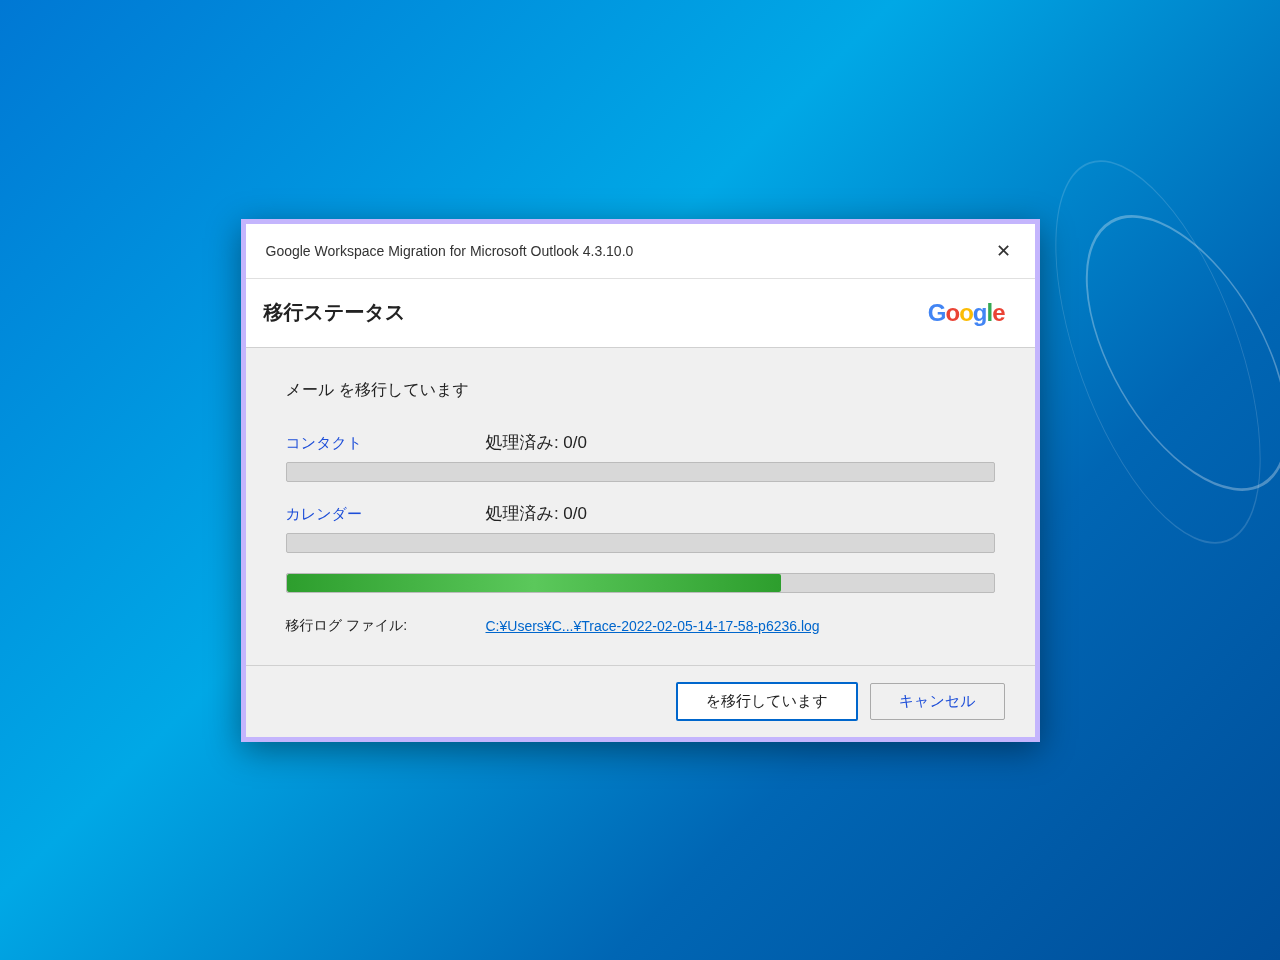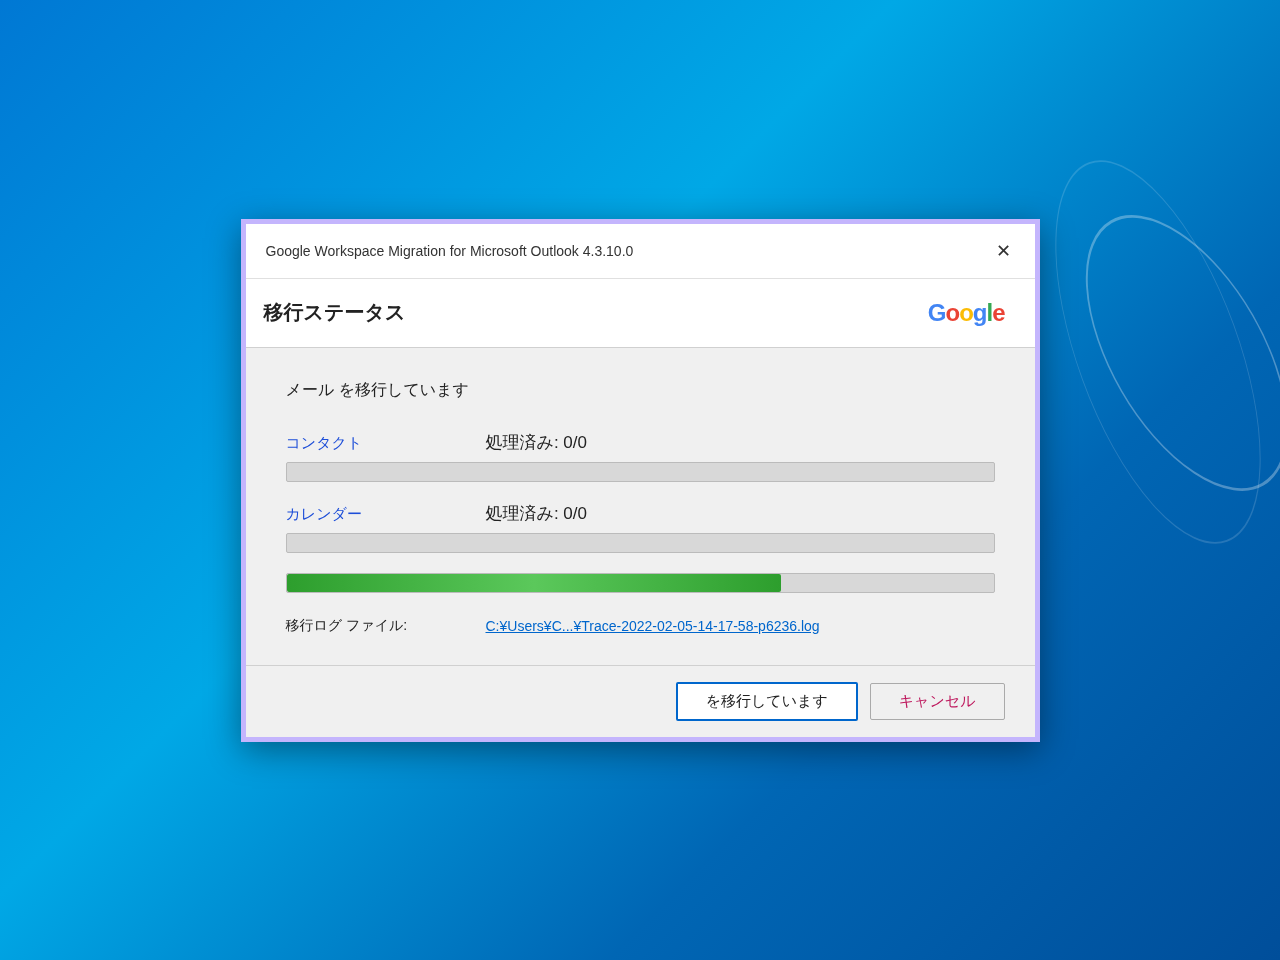--- a/index.html
+++ b/index.html
@@ -204,21 +204,21 @@
 
     .btn-primary {
       background: #ffffff;
       border: 2px solid #0066cc;
       color: #222;
     }
 
     .btn-secondary {
       background: #f0f0f0;
       border: 1px solid #aaa;
-      color: #be185d;
+      color: #1d4ed8;
     }
   </style>
 </head>
 <body>
 
 <div class="dialog">
 
   <div class="title-bar">
     <span class="title-bar-text">Google Workspace Migration for Microsoft Outlook 4.3.10.0</span>
     <button class="close-btn">✕</button>

